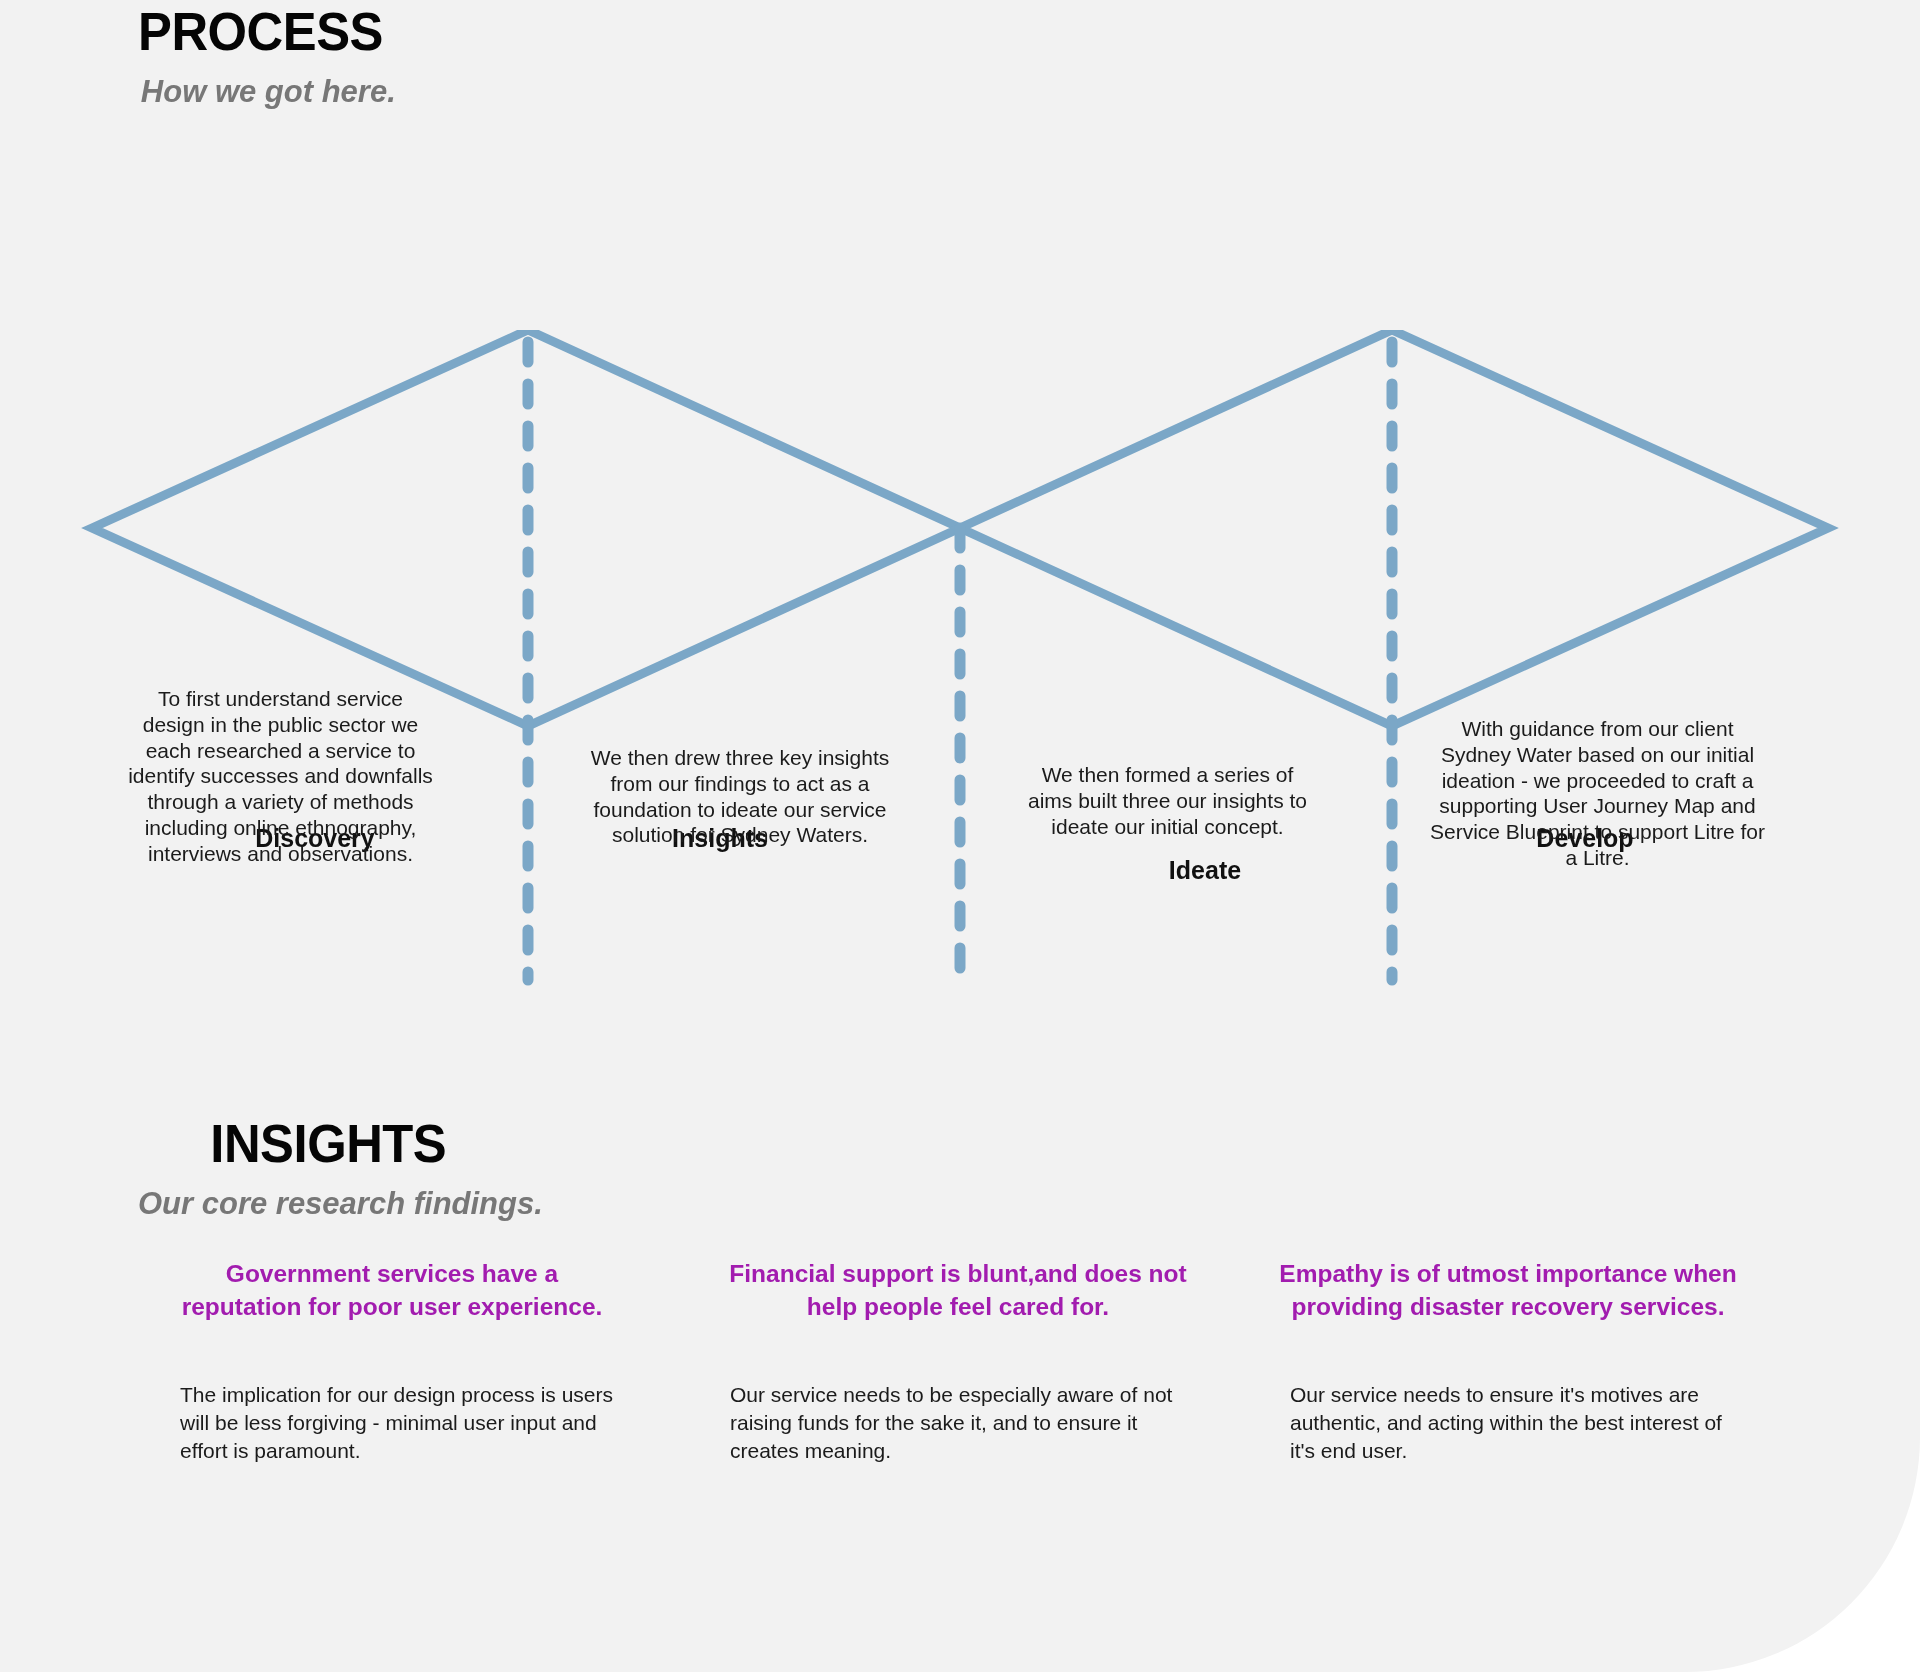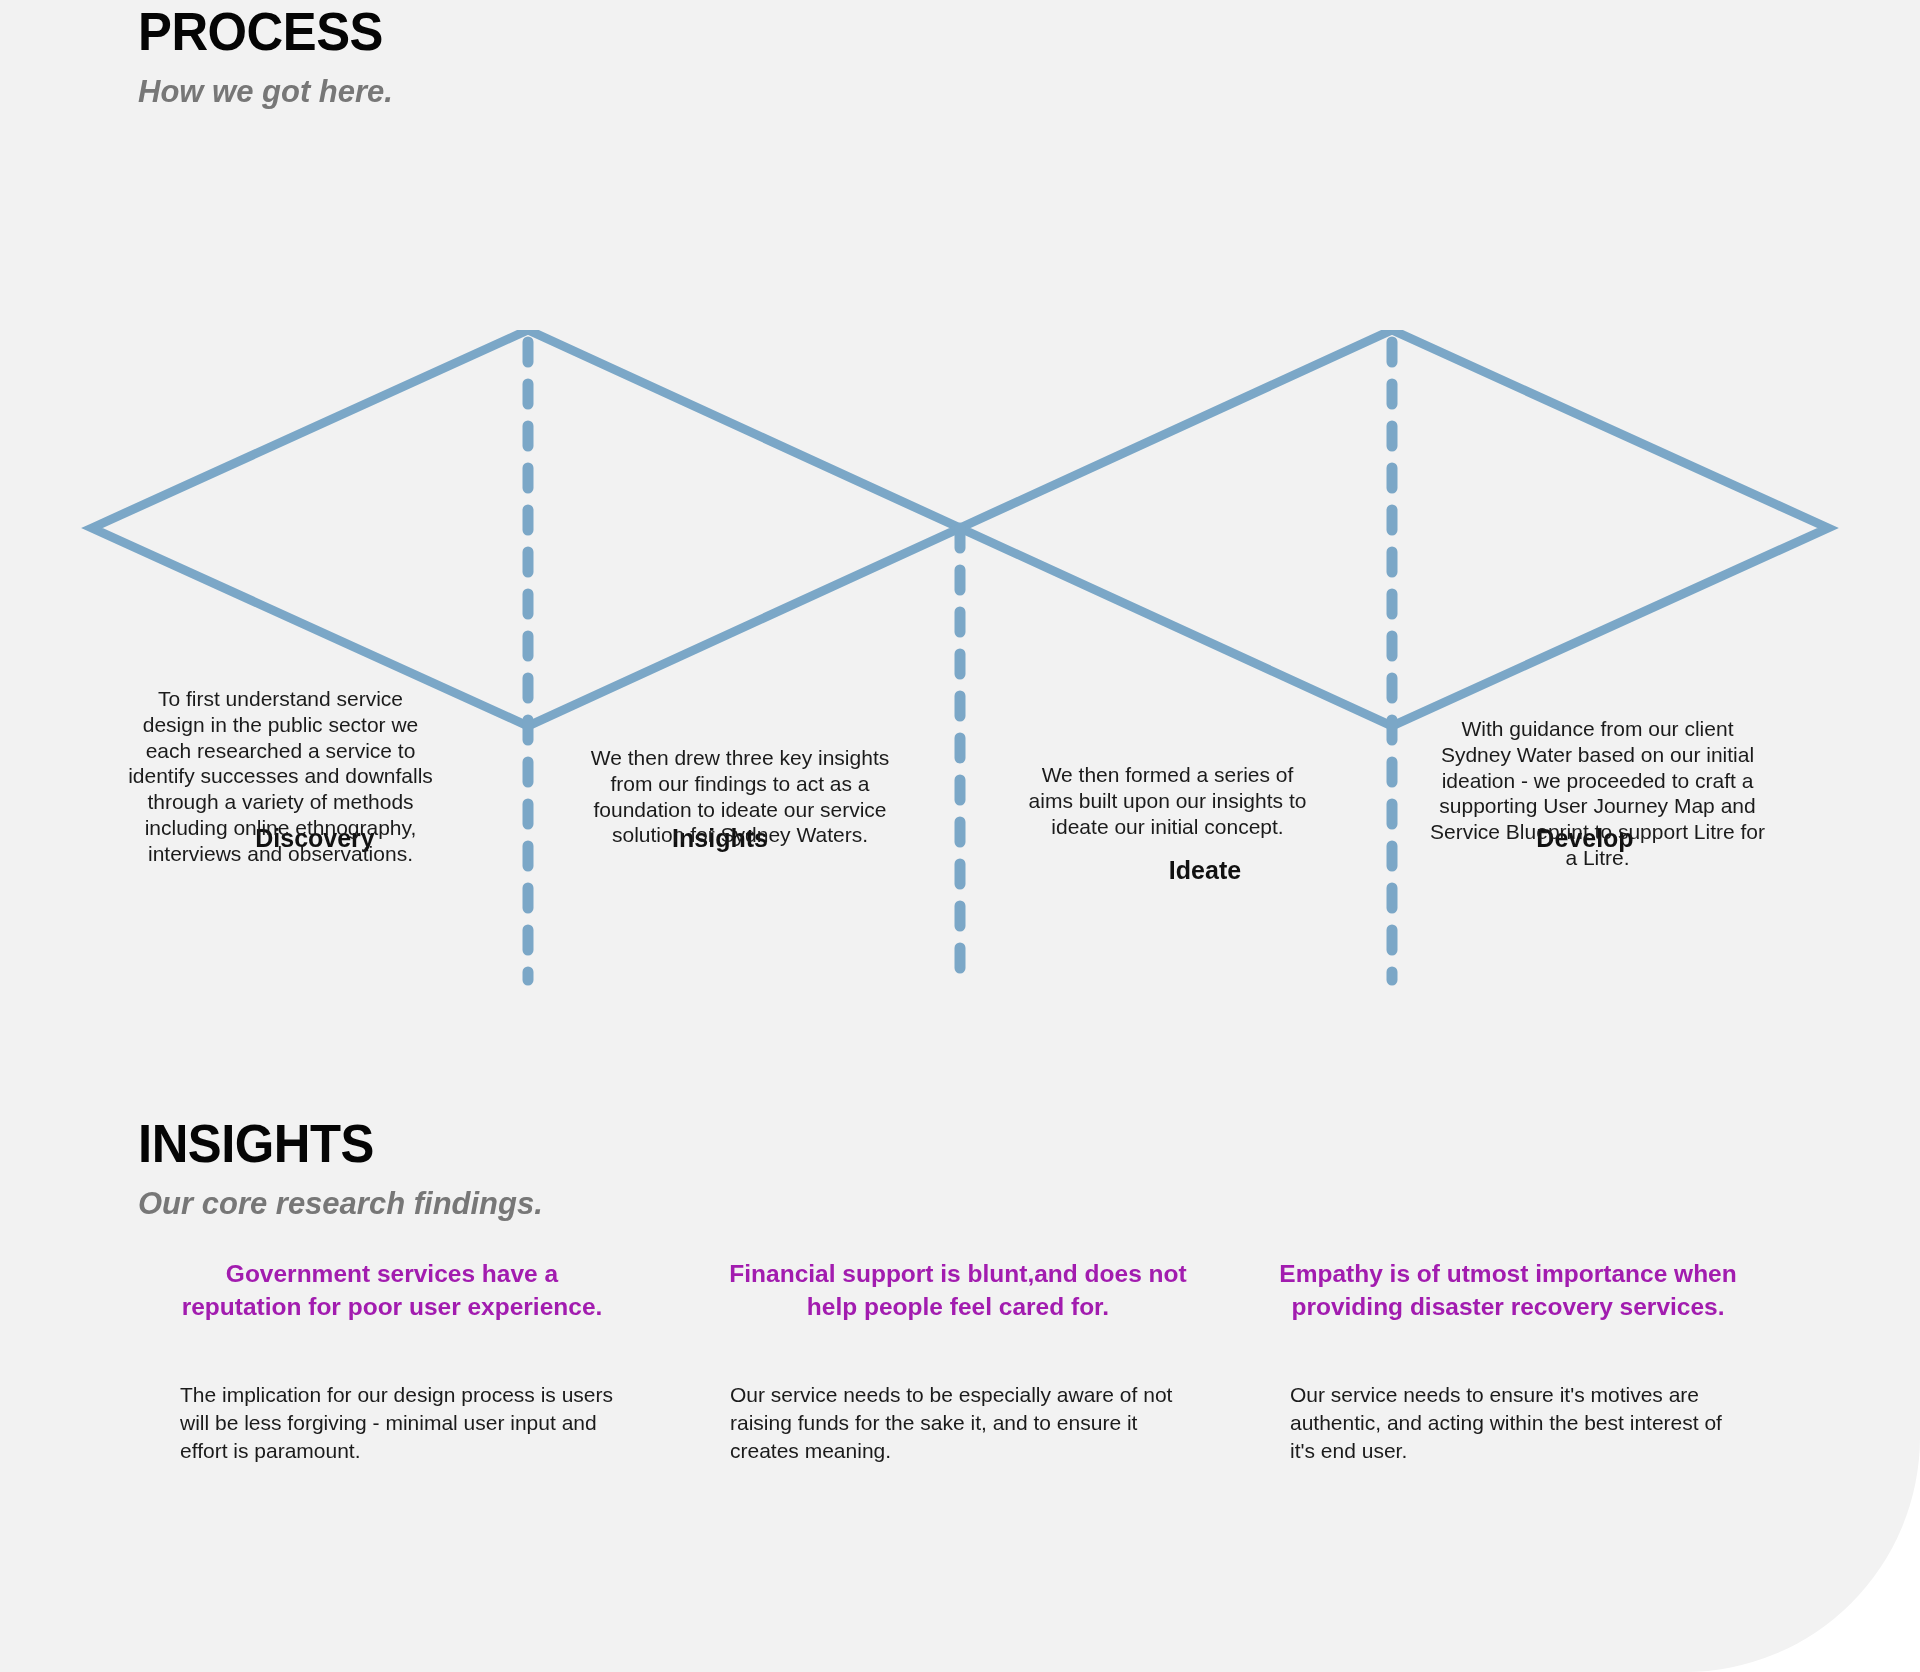--- a/index.html
+++ b/index.html
@@ -30,20 +30,21 @@
   .content {
     position: relative;
     width: 1920px;
     height: 1672px;
   }
 
   
   .section-head {
     position: absolute;
     left: 138px;
+    text-align: center;
   }
   .section-title {
     font-family: "Liberation Sans", sans-serif;
     font-weight: 700;
     font-size: 54px;
     line-height: 1.0;
     letter-spacing: -0.5px;
     color: #050505;
     transform: scaleX(0.94);
     transform-origin: left center;
@@ -167,21 +168,21 @@
       <div class="stage-label" style="left: 150px; width: 330px;">Discovery</div>
       <div class="stage-label" style="left: 555px; width: 330px;">Insights</div>
       <div class="stage-label" style="left: 1040px; width: 330px; margin-top: 32px;">Ideate</div>
       <div class="stage-label" style="left: 1420px; width: 330px;">Develop</div>
     </div>
 
     <div class="stage-desc" style="left: 128px; top: 686px; width: 305px;">To first understand service design in the public sector we each researched a service to identify successes and downfalls through a variety of methods including online ethnography, interviews and observations.</div>
 
     <div class="stage-desc" style="left: 590px; top: 745px; width: 300px;">We then drew three key insights from our findings to act as a foundation to ideate our service solution for Sydney Waters.</div>
 
-    <div class="stage-desc" style="left: 1025px; top: 762px; width: 285px;">We then formed a series of aims built upon our insights to ideate our initial concept.</div>
+    <div class="stage-desc" style="left: 1025px; top: 762px; width: 285px;">We then formed a series of aims built three our insights to ideate our initial concept.</div>
 
     <div class="stage-desc" style="left: 1430px; top: 716px; width: 335px;">With guidance from our client Sydney Water based on our initial ideation - we proceeded to craft a supporting User Journey Map and Service Blueprint to support Litre for a Litre.</div>
 
     <div class="section-head" style="top: 1116px;">
       <div class="section-title">INSIGHTS</div>
       <div class="section-sub">Our core research findings.</div>
     </div>
 
     <div class="cards">
 

